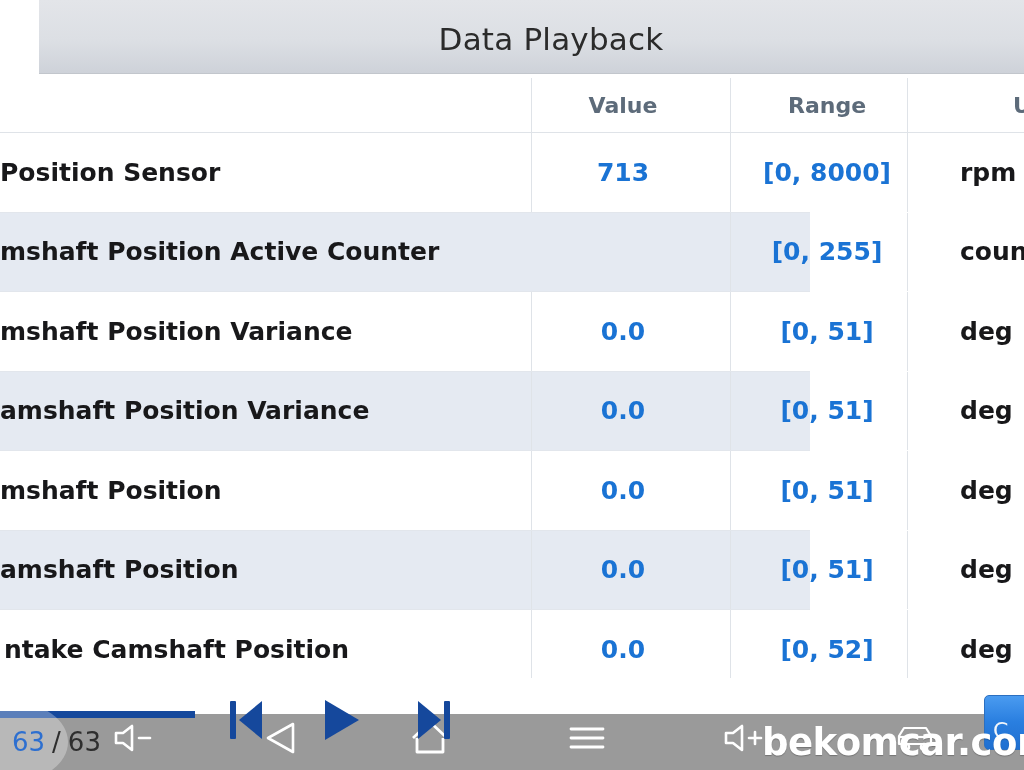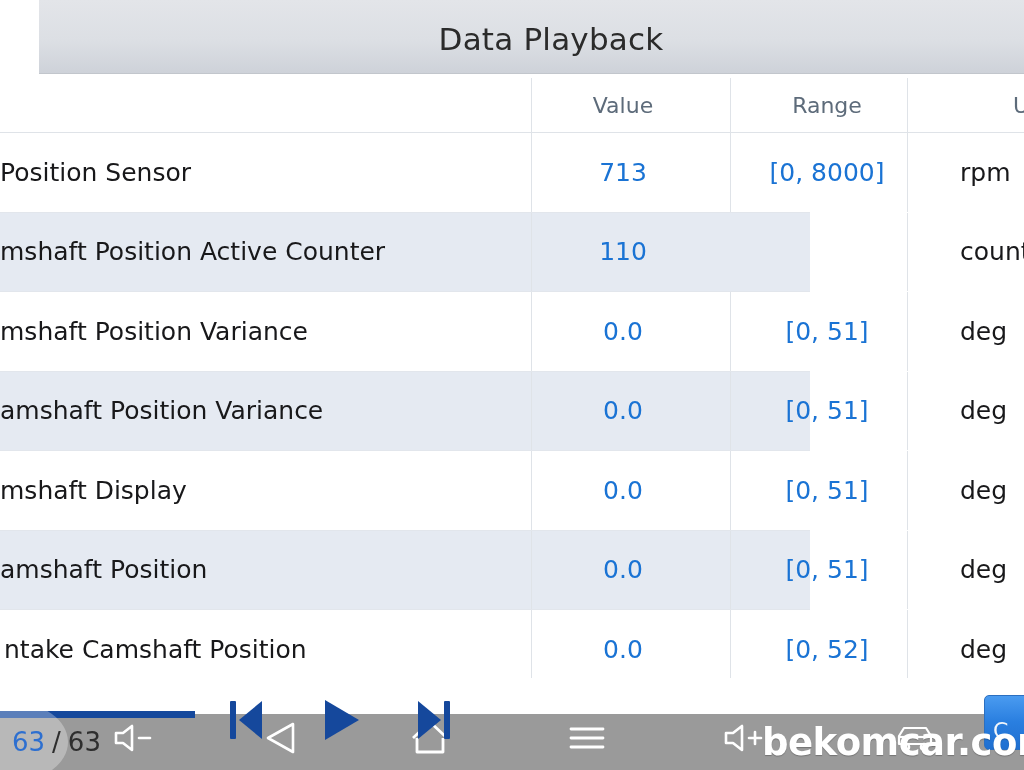--- a/index.html
+++ b/index.html
@@ -41,21 +41,21 @@
   }
   .thead .cell{
     position:absolute;top:0;height:55px;display:flex;align-items:center;
     font-size:22px;color:#5d6b7a;
   }
   .tr{
     position:relative;width:810px;height:79.5px;
     border-bottom:1px solid #e2e6ec;box-sizing:border-box;background:#fff;
   }
   .tr.alt{background:#e5eaf2;padding-left:25px;}
-  .tr .cell,.thead .cell{box-sizing:border-box;}
+  .tr .cell,.thead .cell{box-sizing:border-box;font-weight:bold;}
   .c-name{
     position:absolute;left:0;top:0;width:530px;height:100%;
     display:flex;align-items:center;
     font-size:25px;color:#18181a;white-space:nowrap;
     overflow:hidden;
   }
   .c-value{
     position:absolute;left:531px;top:0;width:183px;height:100%;
     display:flex;align-items:center;justify-content:center;
     font-size:25px;color:#1a73d4;
@@ -169,40 +169,40 @@
 
     <div class="tr">
       <div class="cell c-name" style="justify-content: flex-start; padding-left: 0px;">Position Sensor</div>
       <div class="cell c-value">713</div>
       <div class="cell c-range">[0, 8000]</div>
       <div class="cell c-unit">rpm</div>
     </div>
 
     <div class="tr alt">
       <div class="cell c-name" style="justify-content: flex-start; padding-left: 0px;">mshaft Position Active Counter</div>
-      <div class="cell c-value">110</div>
+      <div class="cell c-range">[0, 255]</div>
       <div class="cell c-unit">count</div>
     </div>
 
     <div class="tr">
       <div class="cell c-name" style="justify-content: flex-start; padding-left: 0px;">mshaft Position Variance</div>
       <div class="cell c-value">0.0</div>
       <div class="cell c-range">[0, 51]</div>
       <div class="cell c-unit">deg</div>
     </div>
 
     <div class="tr alt">
       <div class="cell c-name" style="justify-content: flex-start; padding-left: 0px;">amshaft Position Variance</div>
       <div class="cell c-value">0.0</div>
       <div class="cell c-range">[0, 51]</div>
       <div class="cell c-unit">deg</div>
     </div>
 
     <div class="tr">
-      <div class="cell c-name" style="justify-content: flex-start; padding-left: 0px;">mshaft Display</div>
+      <div class="cell c-name" style="justify-content: flex-start; padding-left: 0px;">mshaft Position</div>
       <div class="cell c-value">0.0</div>
       <div class="cell c-range">[0, 51]</div>
       <div class="cell c-unit">deg</div>
     </div>
 
     <div class="tr alt">
       <div class="cell c-name" style="justify-content: flex-start; padding-left: 0px;">amshaft Position</div>
       <div class="cell c-value">0.0</div>
       <div class="cell c-range">[0, 51]</div>
       <div class="cell c-unit">deg</div>

